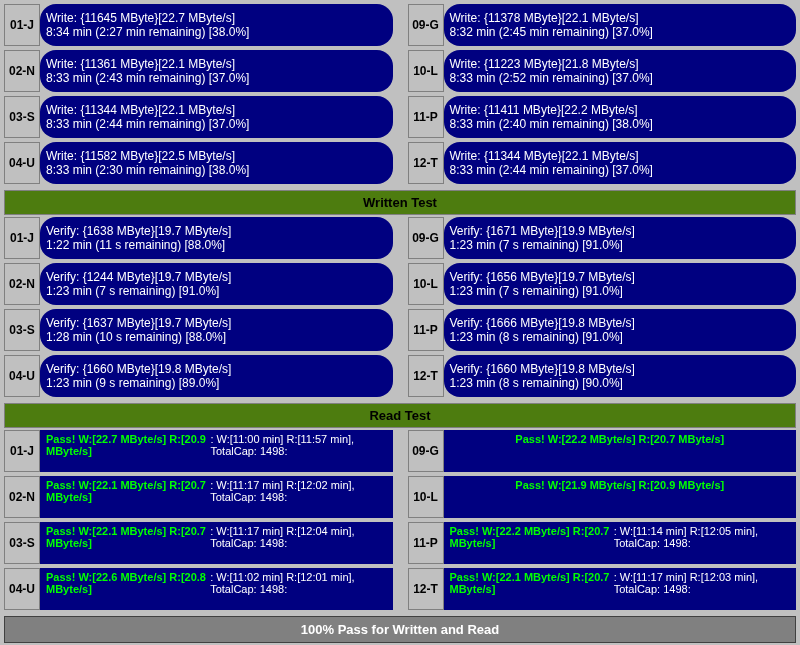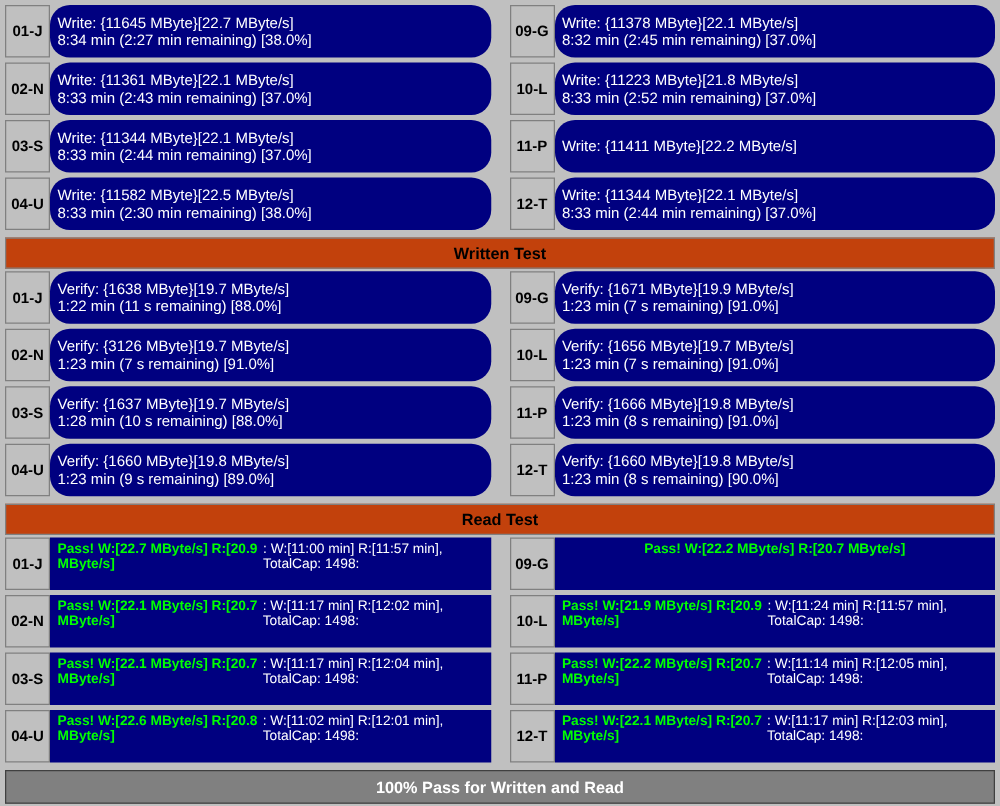--- a/index.html
+++ b/index.html
@@ -39,21 +39,21 @@
       padding: 3px 6px;
       flex: 1;
       min-height: 42px;
       display: flex;
       flex-direction: column;
       justify-content: center;
       border-radius: 16px;
     }
     .section-header {
       text-align: center;
-      background: #c2410c;
+      background: #4d7c0f;
       color: #000000;
       font-weight: bold;
       font-size: 13px;
       padding: 4px 0;
       margin: 4px 0 2px 0;
       border: 1px solid #808080;
     }
     .pass-cell {
       background: #000080;
       color: #00ff00;
@@ -150,20 +150,21 @@
         <div class="cell-content">
           <div class="line1">Write: {11223 MByte}[21.8 MByte/s]</div>
           <div class="line2">8:33 min (2:52 min remaining)  [37.0%]</div>
         </div>
       </div>
 
       <div class="row-wrapper">
         <div class="row-id">11-P</div>
         <div class="cell-content">
           <div class="line1">Write: {11411 MByte}[22.2 MByte/s]</div>
+          <div class="line2">8:33 min (2:40 min remaining)  [38.0%]</div>
         </div>
       </div>
 
       <div class="row-wrapper">
         <div class="row-id">12-T</div>
         <div class="cell-content">
           <div class="line1">Write: {11344 MByte}[22.1 MByte/s]</div>
           <div class="line2">8:33 min (2:44 min remaining)  [37.0%]</div>
         </div>
       </div>
@@ -177,21 +178,21 @@
       <div class="row-wrapper">
         <div class="row-id">01-J</div>
         <div class="cell-content">
           <div class="line1">Verify: {1638 MByte}[19.7 MByte/s]</div>
           <div class="line2">1:22 min (11 s remaining)   [88.0%]</div>
         </div>
       </div>
       <div class="row-wrapper">
         <div class="row-id">02-N</div>
         <div class="cell-content">
-          <div class="line1">Verify: {3126 MByte}[19.7 MByte/s]</div>
+          <div class="line1">Verify: {1244 MByte}[19.7 MByte/s]</div>
           <div class="line2">1:23 min (7 s remaining)   [91.0%]</div>
         </div>
       </div>
       <div class="row-wrapper">
         <div class="row-id">03-S</div>
         <div class="cell-content">
           <div class="line1">Verify: {1637 MByte}[19.7 MByte/s]</div>
           <div class="line2">1:28 min (10 s remaining)   [88.0%]</div>
         </div>
       </div>
@@ -272,21 +273,20 @@
       <div class="row-wrapper">
         <div class="row-id">09-G</div>
         <div class="pass-cell">
           <div class="line1">Pass! W:[22.2 MByte/s] R:[20.7 MByte/s]</div>
         </div>
       </div>
       <div class="row-wrapper">
         <div class="row-id">10-L</div>
         <div class="pass-cell">
           <div class="line1">Pass! W:[21.9 MByte/s] R:[20.9 MByte/s]</div>
-          <div class="line2">: W:[11:24 min] R:[11:57 min], TotalCap: 1498:</div>
         </div>
       </div>
       <div class="row-wrapper">
         <div class="row-id">11-P</div>
         <div class="pass-cell">
           <div class="line1">Pass! W:[22.2 MByte/s] R:[20.7 MByte/s]</div>
           <div class="line2">: W:[11:14 min] R:[12:05 min], TotalCap: 1498:</div>
         </div>
       </div>
       <div class="row-wrapper">

